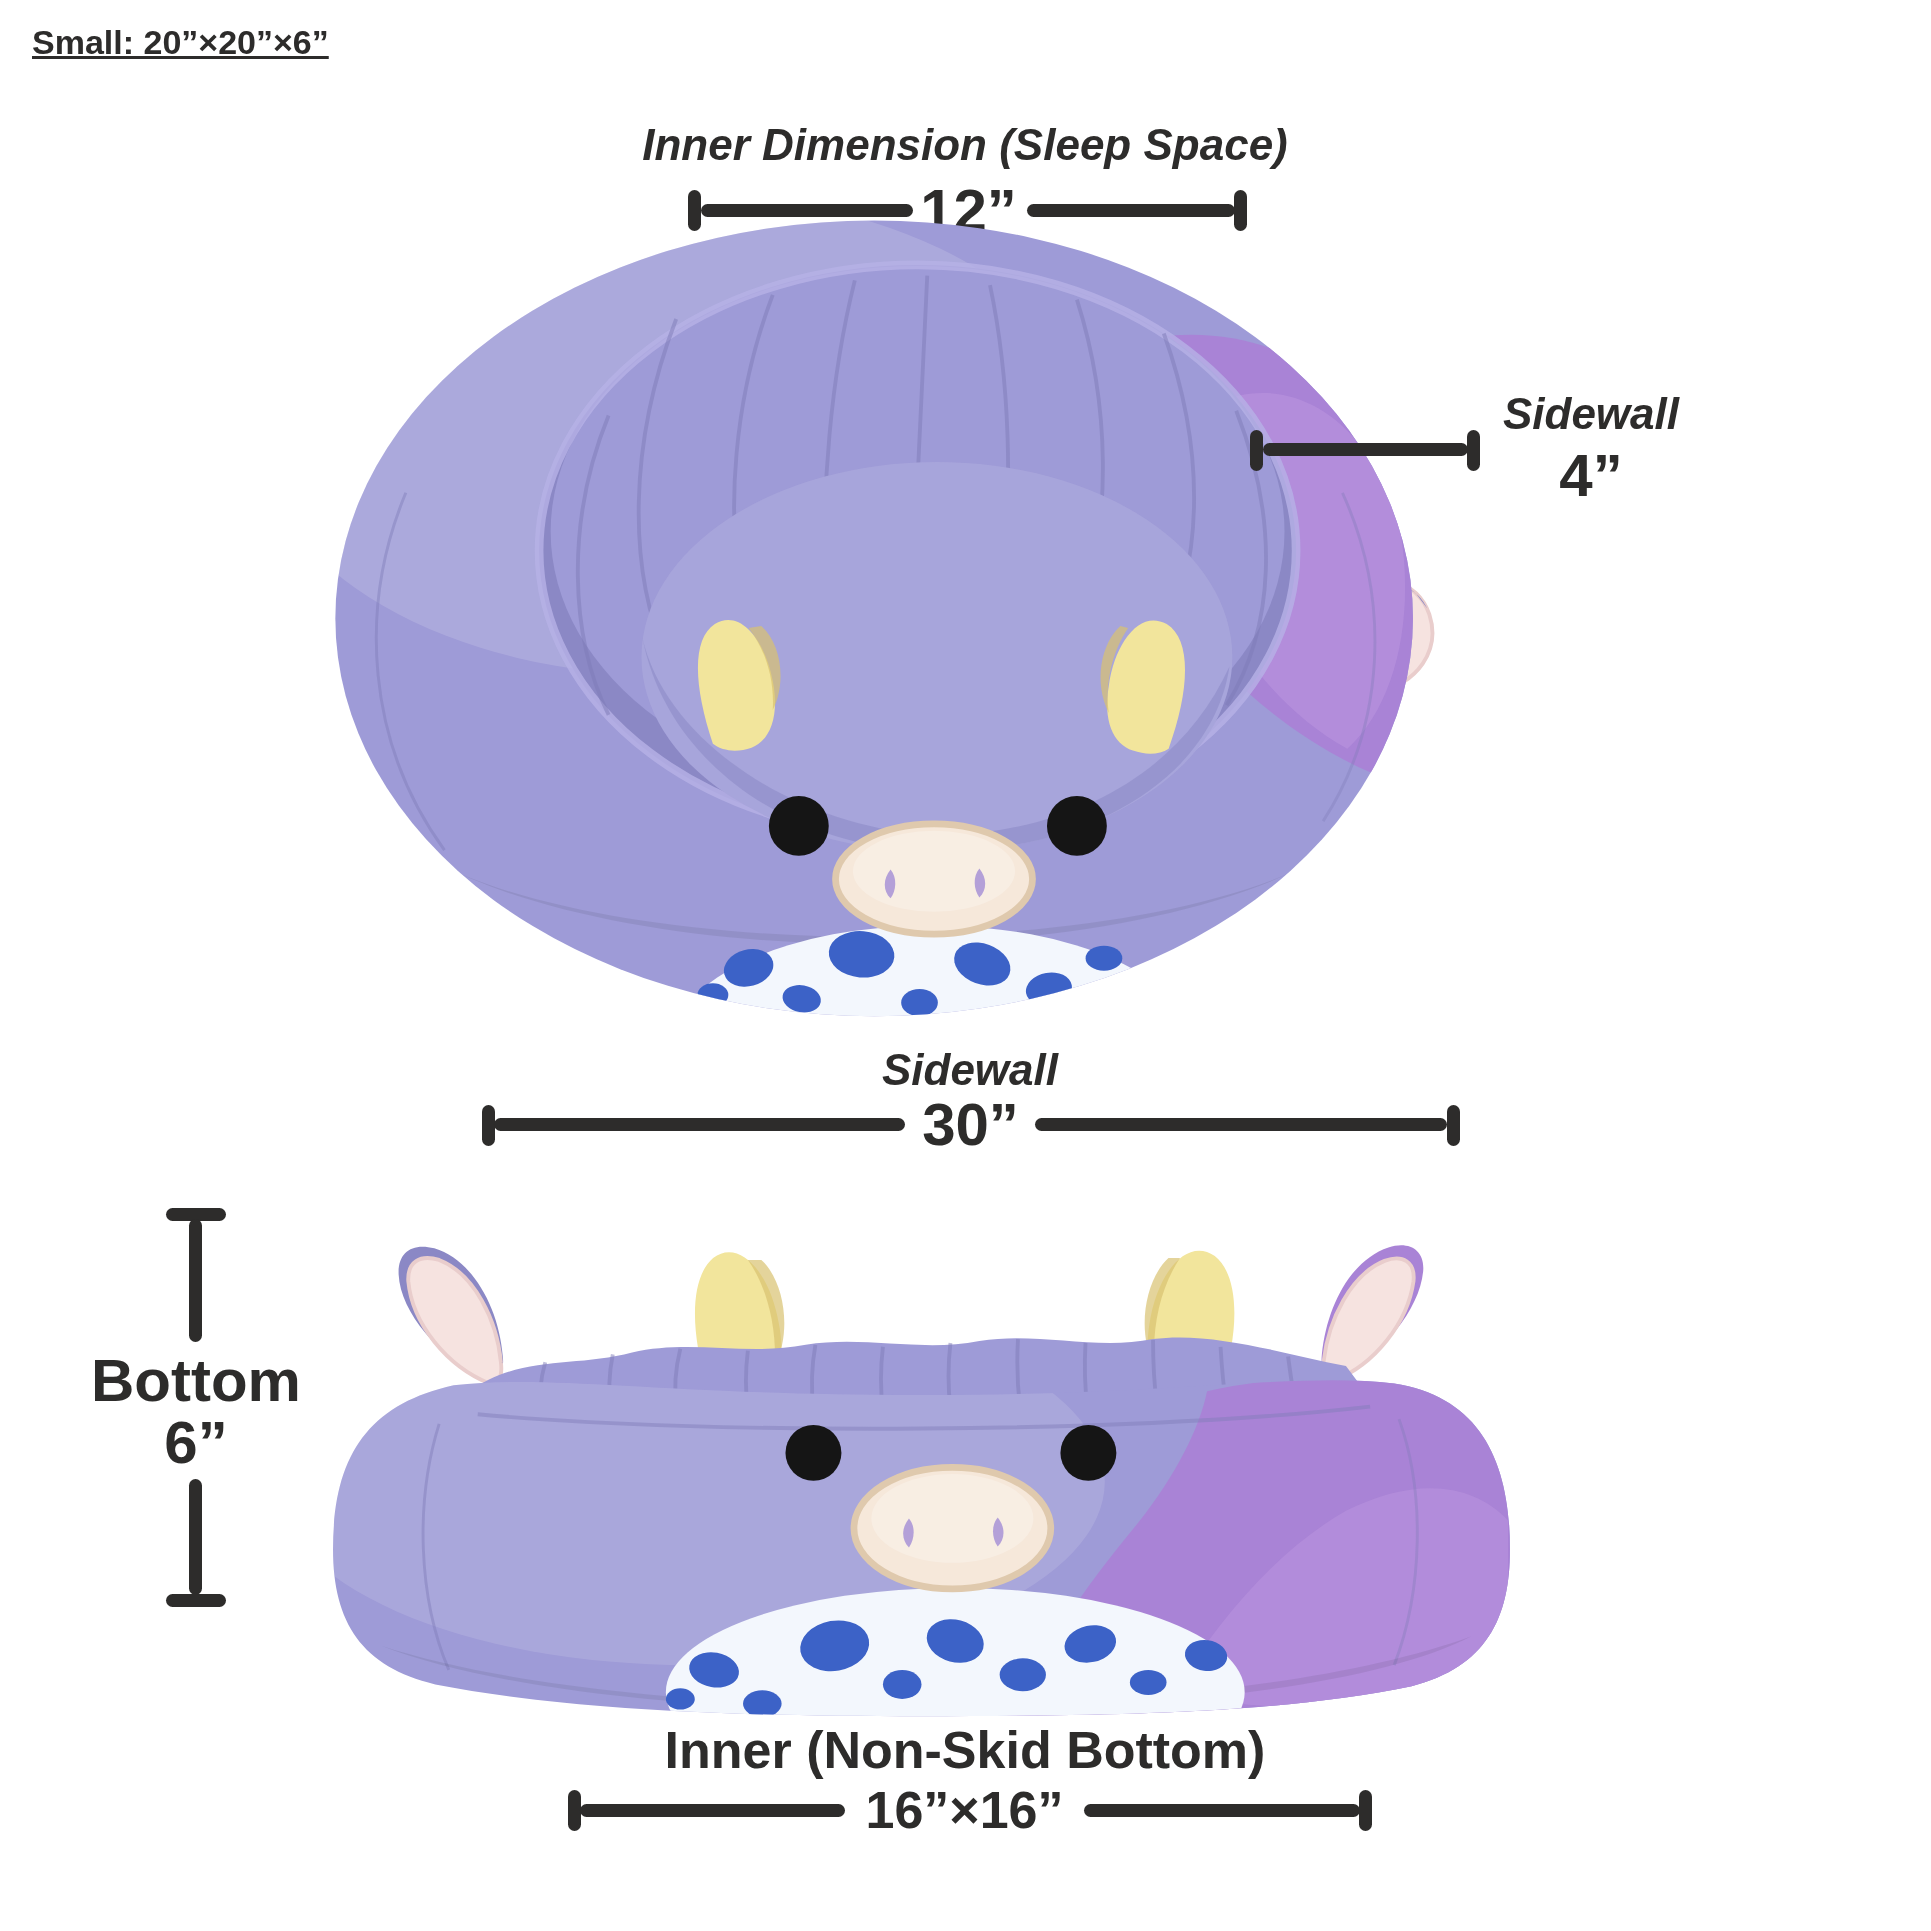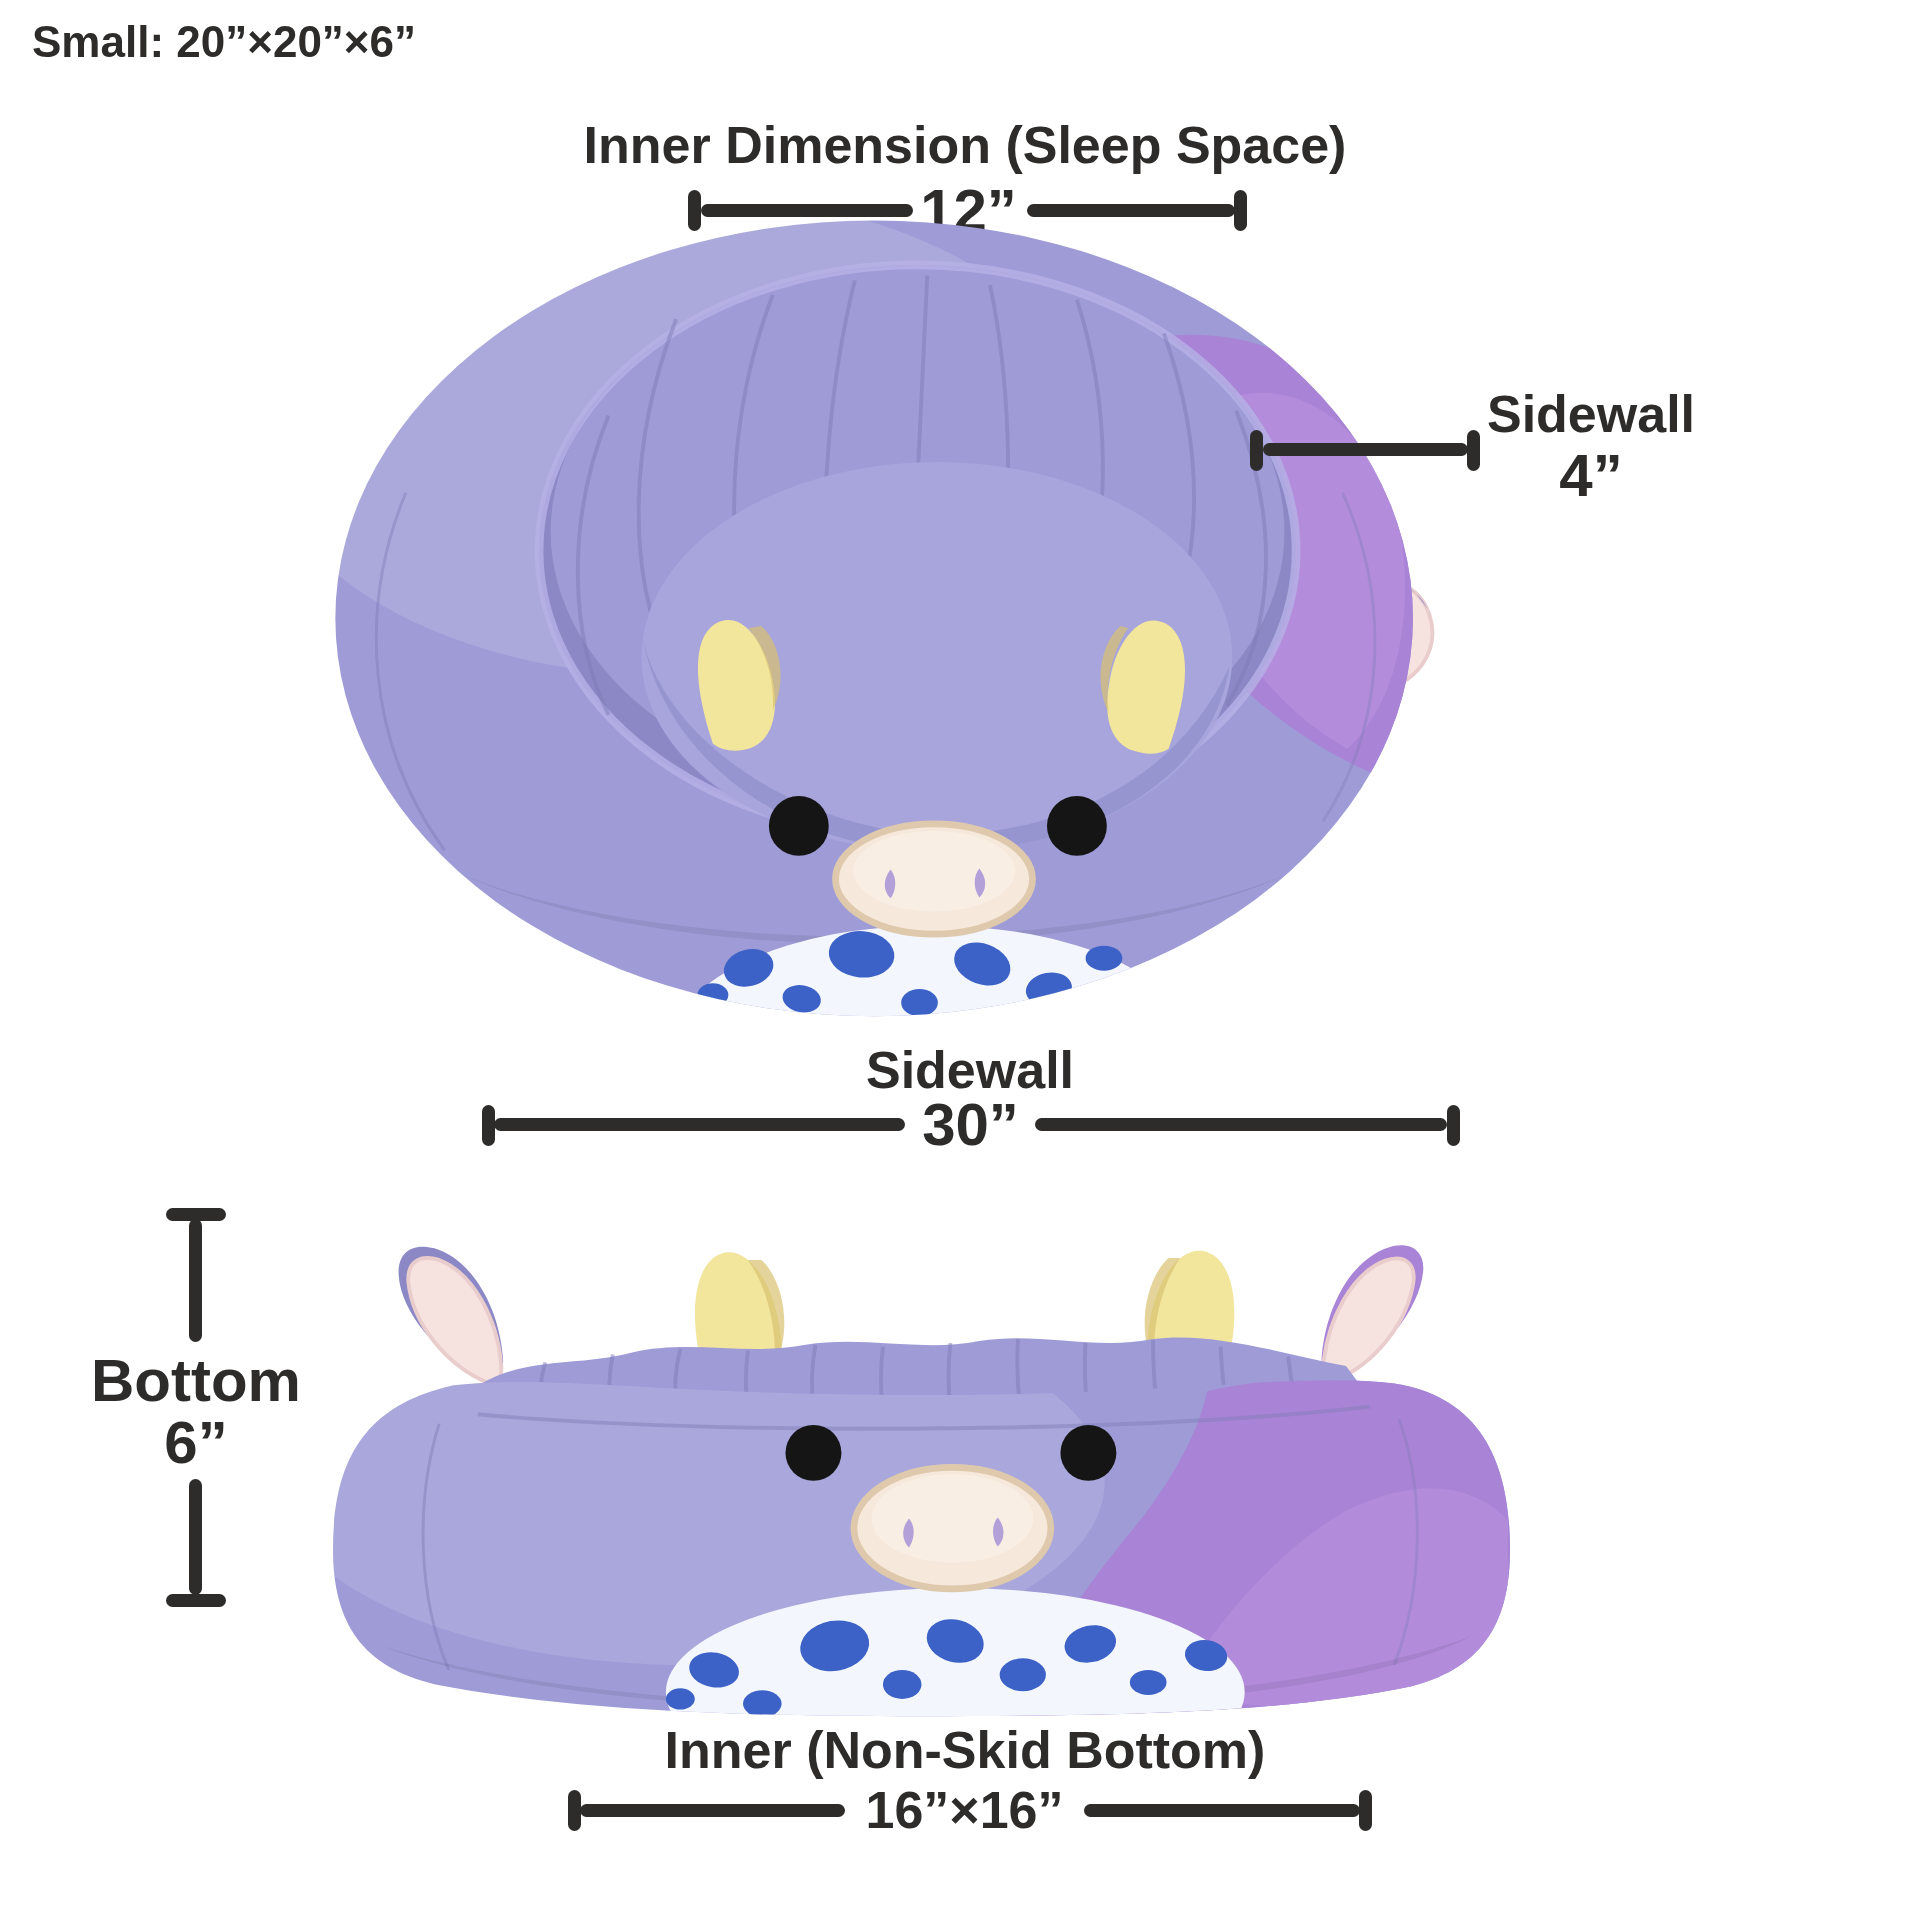--- a/index.html
+++ b/index.html
@@ -7,22 +7,22 @@
     --patch:#a983d6; --patch-light:#bb95e0; --ear:#f6e3e0; --ear-shadow:#e9cdcc;
     --horn:#f2e59c; --horn-shadow:#d9c270; --eye:#151515;
     --snout:#f6e8da; --snout-rim:#dfc9ad; --nostril:#b4a0d8;
     --belly:#f3f7fd; --spot:#3c62c7; --wrinkle:#7f7cb8; --background:#ffffff;
   }
   html,body{margin:0;padding:0;}
   body{width:1931px;height:1931px;position:relative;background:var(--background);
        font-family:"Liberation Sans", sans-serif;color:var(--ink);overflow:hidden;}
   .abs{position:absolute;}
   .lbl{font-weight:700;white-space:nowrap;}
-  .t46{font-size:44px;line-height:54px;}
-  .t48{font-size:52px;line-height:56px;}
+  .t46{font-size:34px;line-height:54px;text-decoration:underline;}
+  .t48{font-size:44px;line-height:56px;font-style:italic;}
   .t52{font-size:60px;line-height:60px;}
   .t54{font-size:52px;line-height:62px;}
   .ctr{text-align:center;}
   .seg{position:absolute;height:12.6px;background:var(--ink);border-radius:6.8px;}
   .cap{position:absolute;width:12.6px;height:41px;background:var(--ink);border-radius:6.8px;}
   .hbar{position:absolute;width:60px;height:12.6px;background:var(--ink);border-radius:6.8px;}
   .vseg{position:absolute;width:12.6px;background:var(--ink);border-radius:6.8px;}
   svg{display:block;}
 </style>
 </head>

